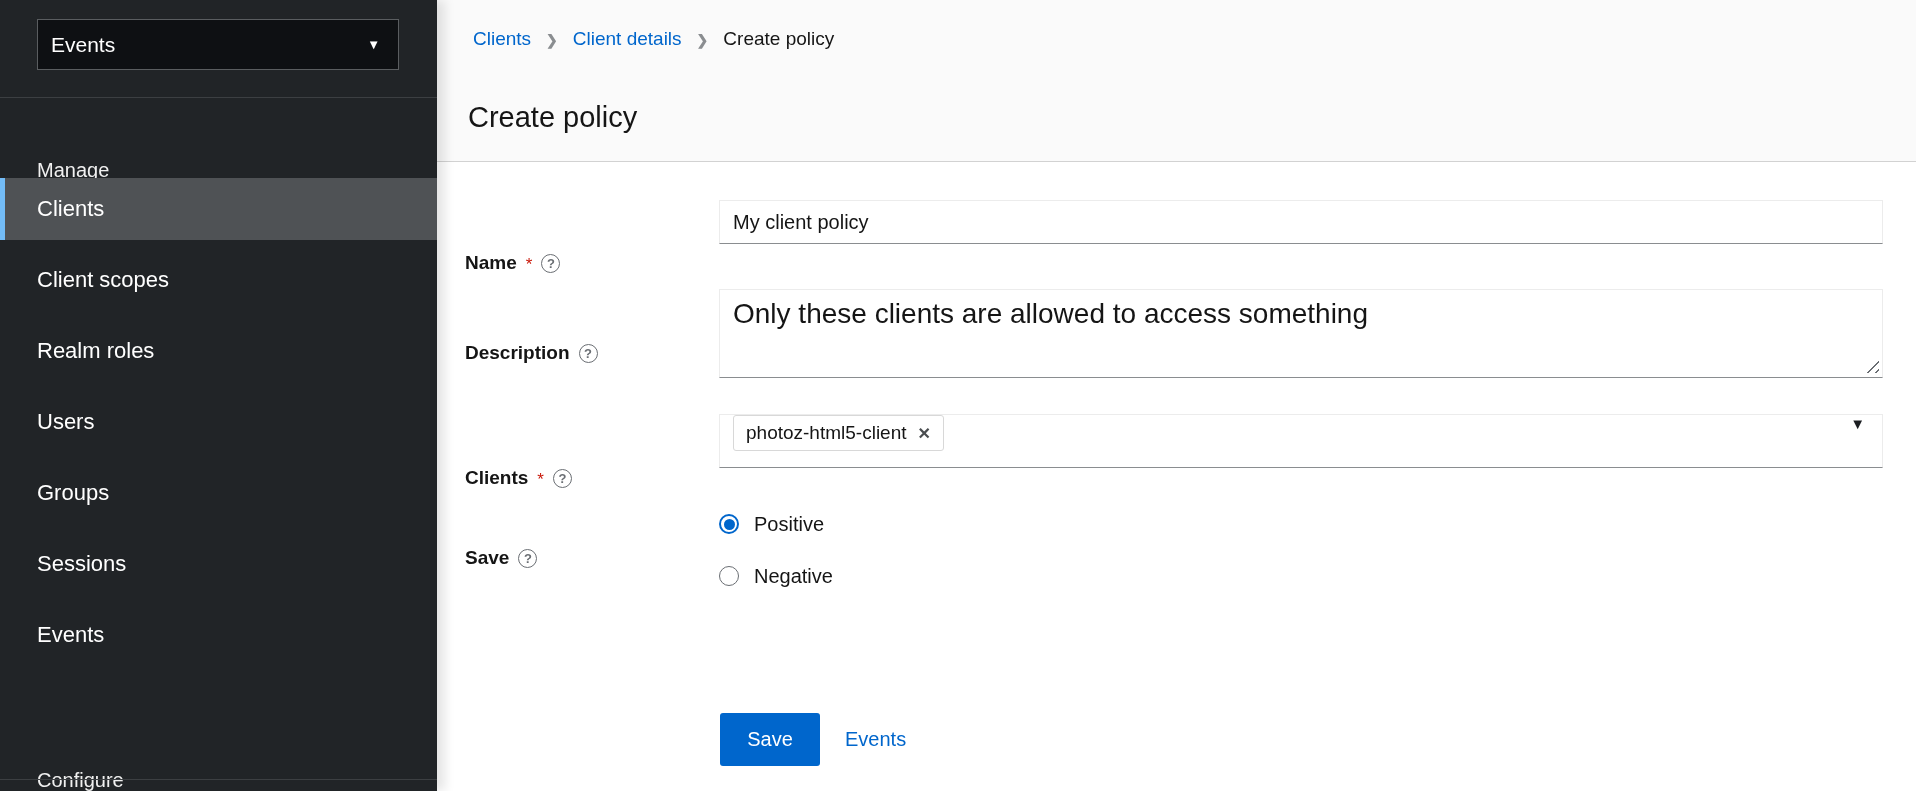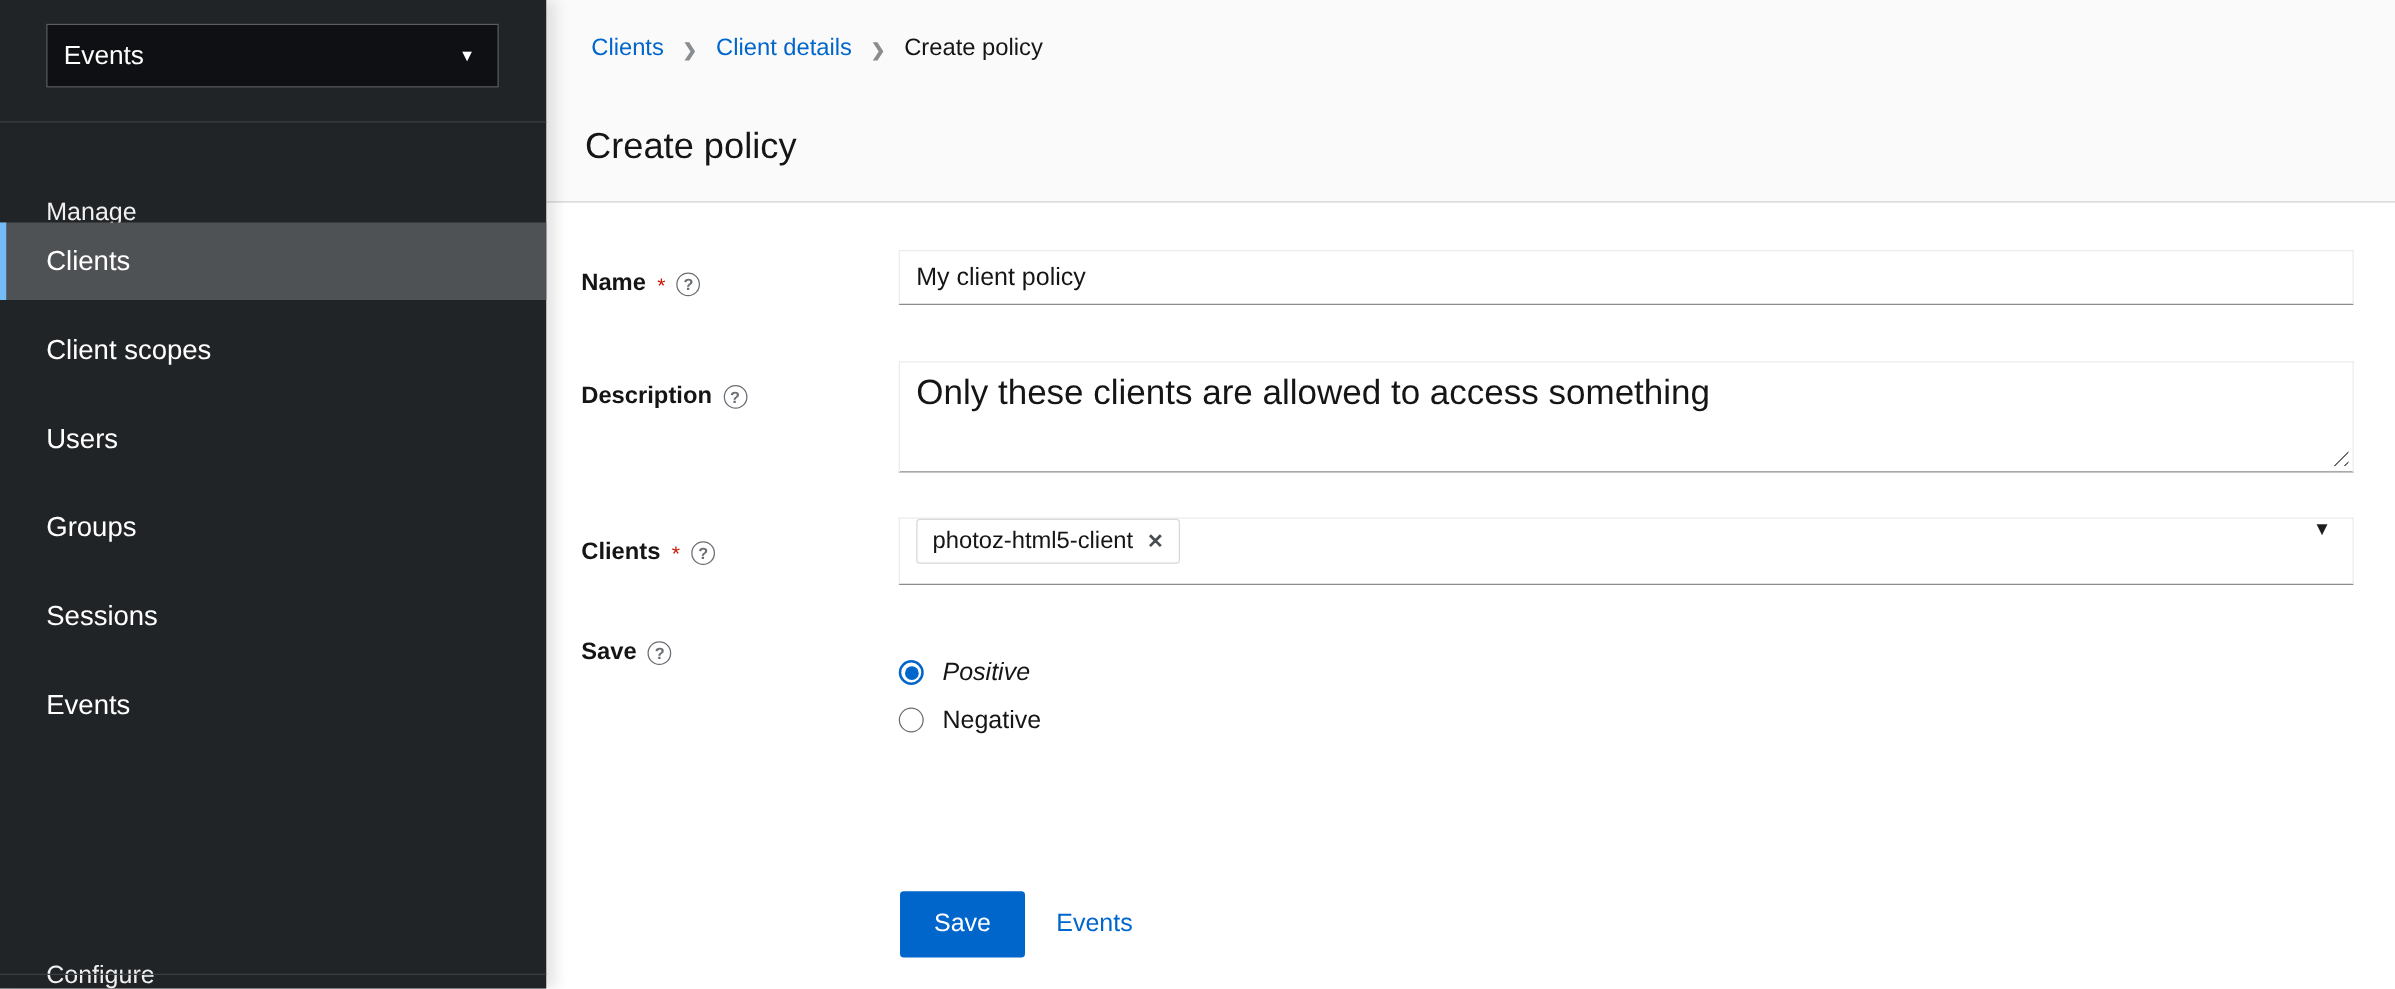--- a/index.html
+++ b/index.html
@@ -32,21 +32,21 @@
   .breadcrumb { position:absolute; left:36px; top:25px; display:flex; align-items:center;
                 gap:15px; font-size:19px; line-height:26px; }
   .crumb-link { color:#0066cc; text-decoration:none; cursor:pointer; }
   .crumb-current { color:#151515; }
   .crumb-sep { color:#8a8d90; font-size:14px; font-weight:700; padding-top:2px; }
   .page-title { position:absolute; left:31px; top:82px; font-size:29px; font-weight:500;
                 color:#151515; }
 
   .content { position:absolute; top:162px; left:0; right:0; bottom:0; }
 
-  .field-label-row { position:absolute; left:28px; display:flex; align-items:center; gap:9px; }
+  .field-label-row { position:absolute; left:28px; display:flex; align-items:center; gap:9px;margin-top:36px; }
   .label-name    { top:52px; }
   .label-desc    { top:142px; }
   .label-clients { top:267px; }
   .label-logic   { top:347px; }
   .field-label { font-size:19px; font-weight:700; color:#151515; line-height:26px; }
   .req { color:#c9190b; font-size:17px; padding-top:4px; }
   .help-icon { width:19px; height:19px; border:1.5px solid #6a6e73; border-radius:50%;
                color:#6a6e73; font-size:13px; font-weight:700; display:flex;
                align-items:center; justify-content:center; box-sizing:border-box;
                cursor:pointer; flex:none; }
@@ -69,21 +69,21 @@
                  box-sizing:border-box; background:#fff; display:flex; 
                  border:1px solid #ececec; border-bottom:1px solid #8a8d90;
                  padding:0 17px 0 13px; cursor:pointer; }
   .chip { display:inline-flex; align-items:center; gap:11px; height:34px; padding:0 12px;
           border:1px solid #d8d8d8; border-radius:3px; background:#fff;
           font-size:19px; color:#151515; }
   .chip-remove { font-size:16px; font-weight:700; color:#4a4d50; cursor:pointer; }
   .select-caret { margin-left:auto; font-size:15px; color:#1b1d21; }
 
   .radio-row { position:absolute; left:282px; display:flex; align-items:center; gap:15px; }
-  .radio-positive { top:363px;font-style:italic; }
+  .radio-positive { top:349px; }
   .radio-negative { top:401px; }
   .radio-circle { width:20px; height:20px; border-radius:50%; box-sizing:border-box;
                   background:#fff; cursor:pointer; flex:none; }
   .radio-circle.checked { border:2.5px solid #0066cc; position:relative; }
   .radio-circle.checked::after { content:''; position:absolute; inset:2.5px;
                   border-radius:50%; background:#0066cc; }
   .radio-circle.unchecked { border:1.5px solid #6a6e73; }
   .radio-label { font-size:20px; color:#151515; line-height:26px; cursor:pointer; }
 
   .save-button { position:absolute; left:283px; top:551px; width:100px; height:53px;
@@ -102,20 +102,21 @@
       <span>Events</span>
       <span class="realm-caret">▼</span>
     </div>
     <div class="sidebar-divider divider-top"></div>
 
     <div class="section-label section-manage">Manage</div>
 
     <div class="nav">
       <div class="nav-item selected">Clients</div>
       <div class="nav-item">Client scopes</div>
+      <div class="nav-item">Realm roles</div>
       <div class="nav-item">Users</div>
       <div class="nav-item">Groups</div>
       <div class="nav-item">Sessions</div>
       <div class="nav-item">Events</div>
     </div>
 
     <div class="section-label section-configure">Configure</div>
     <div class="sidebar-divider divider-bottom"></div>
   </nav>
 

